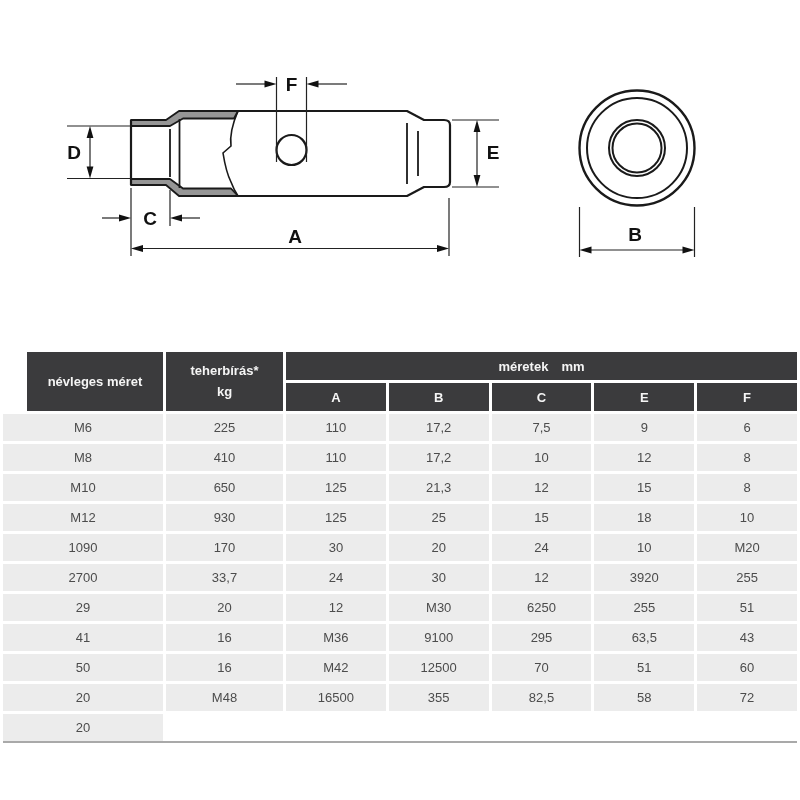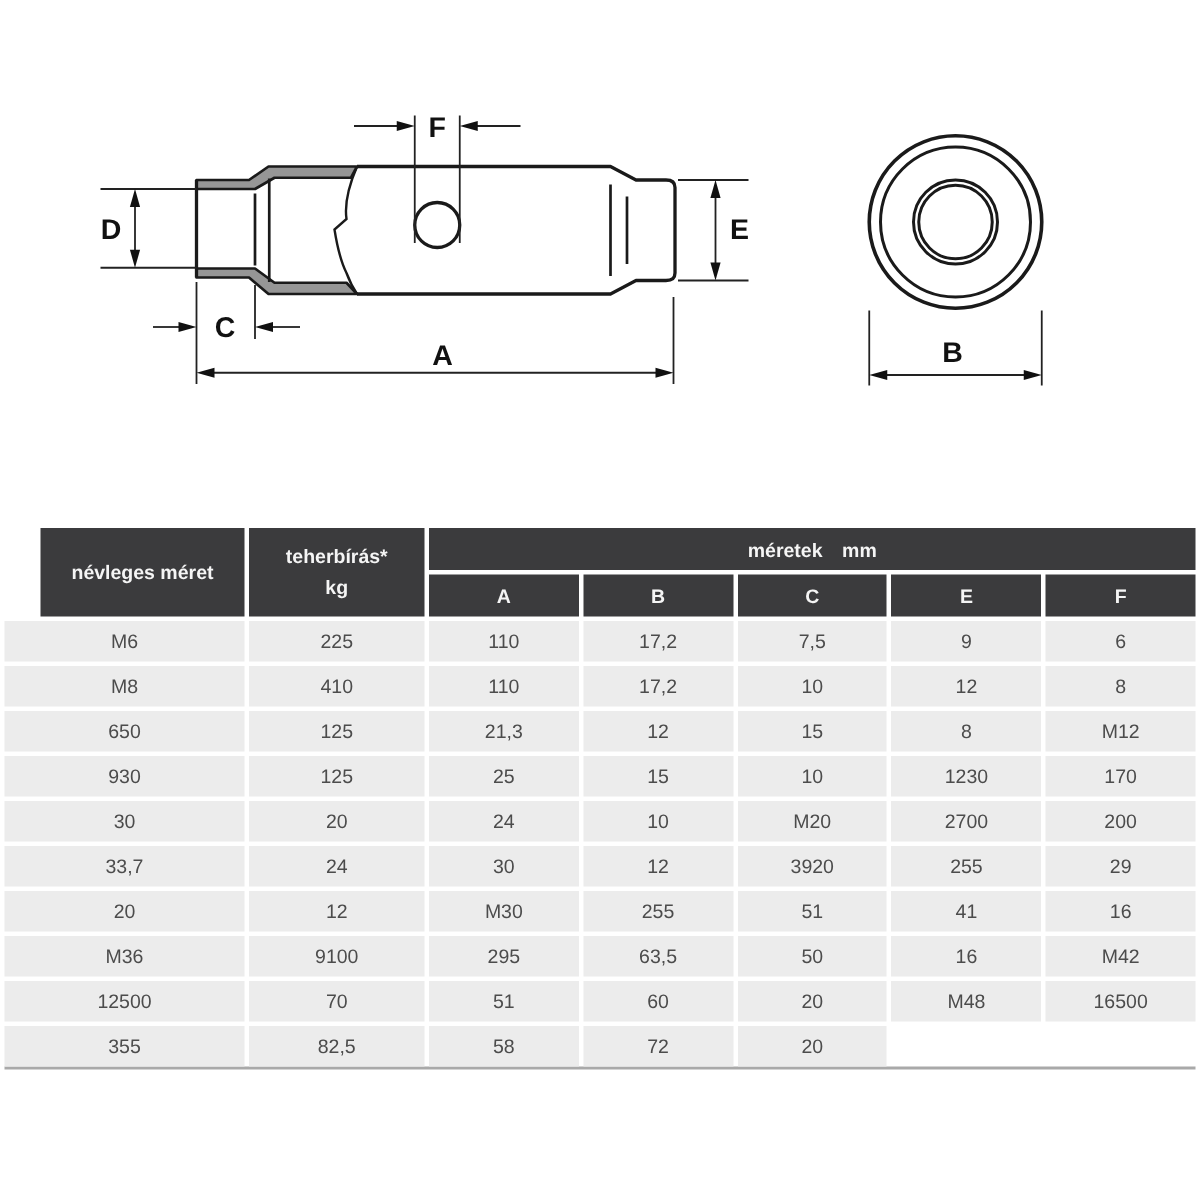--- a/index.html
+++ b/index.html
@@ -155,59 +155,62 @@
     <div class="td">7,5</div>
     <div class="td">9</div>
     <div class="td">6</div>
     <div class="td">M8</div>
     <div class="td">410</div>
     <div class="td">110</div>
     <div class="td">17,2</div>
     <div class="td">10</div>
     <div class="td">12</div>
     <div class="td">8</div>
+    <div class="td">M10</div>
     <div class="td">650</div>
     <div class="td">125</div>
     <div class="td">21,3</div>
     <div class="td">12</div>
     <div class="td">15</div>
     <div class="td">8</div>
     <div class="td">M12</div>
     <div class="td">930</div>
     <div class="td">125</div>
     <div class="td">25</div>
     <div class="td">15</div>
+    <div class="td">18</div>
     <div class="td">10</div>
-    <div class="td">1230</div>
+    <div class="td">1090</div>
     <div class="td">170</div>
     <div class="td">30</div>
     <div class="td">20</div>
     <div class="td">24</div>
     <div class="td">10</div>
     <div class="td">M20</div>
     <div class="td">2700</div>
-    <div class="td">200</div>
     <div class="td">33,7</div>
     <div class="td">24</div>
     <div class="td">30</div>
     <div class="td">12</div>
     <div class="td">3920</div>
     <div class="td">255</div>
     <div class="td">29</div>
     <div class="td">20</div>
     <div class="td">12</div>
     <div class="td">M30</div>
+    <div class="td">6250</div>
     <div class="td">255</div>
     <div class="td">51</div>
     <div class="td">41</div>
     <div class="td">16</div>
     <div class="td">M36</div>
     <div class="td">9100</div>
     <div class="td">295</div>
     <div class="td">63,5</div>
+    <div class="td">43</div>
     <div class="td">50</div>
     <div class="td">16</div>
     <div class="td">M42</div>
     <div class="td">12500</div>
     <div class="td">70</div>
     <div class="td">51</div>
     <div class="td">60</div>
     <div class="td">20</div>
     <div class="td">M48</div>
     <div class="td">16500</div>

